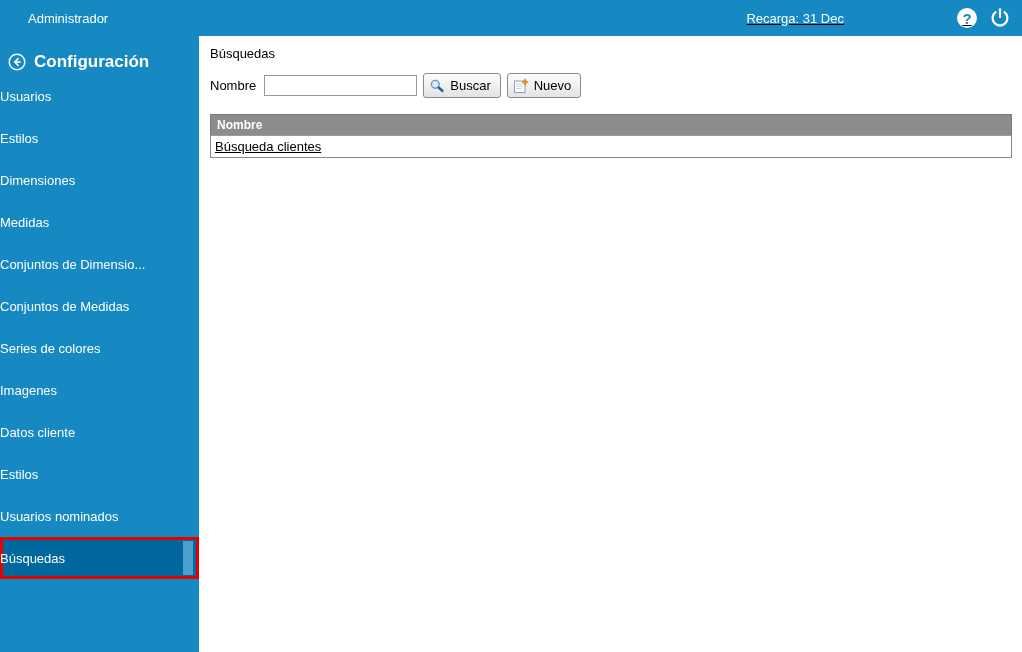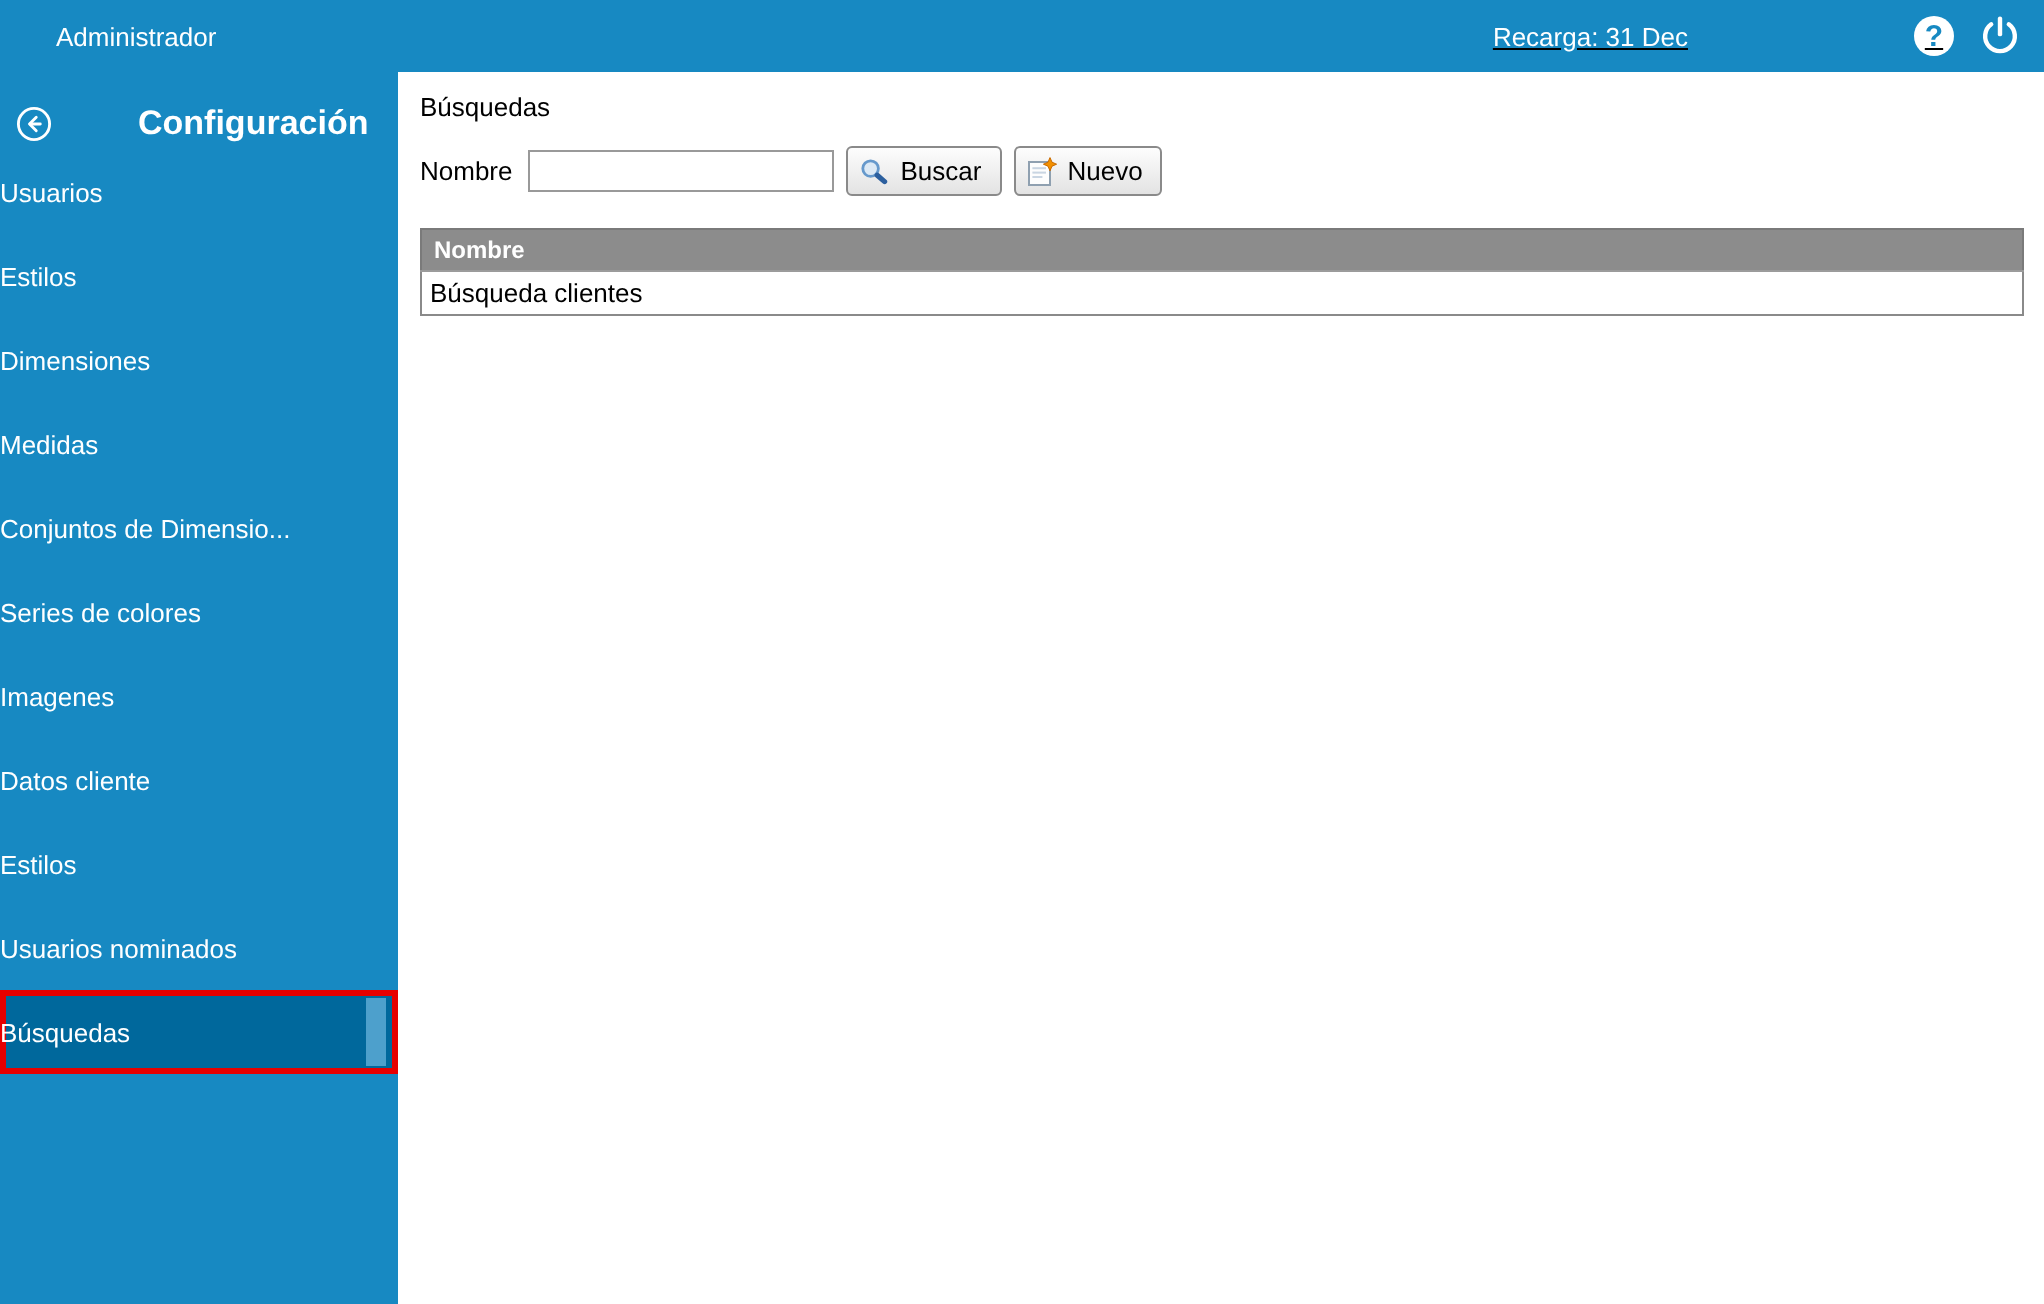--- a/index.html
+++ b/index.html
@@ -16,21 +16,21 @@
   .icon-btn { width:22px; height:22px; display:flex; align-items:center; justify-content:center;
               cursor:pointer; }
   .help-circle { width:20px; height:20px; border-radius:50%; background:#ffffff;
                  color:#1789c2; font-size:15px; font-weight:bold; display:flex;
                  align-items:center; justify-content:center; }
   .power-wrap { margin-left:11px; }
 
   
   .sidebar { position:absolute; left:0; top:36px; width:199px; height:616px;
              background:#1789c2; }
-  .sidebar-header { display:flex; align-items:center; padding:12px 0 0 8px; height:39px;gap:35px; }
+  .sidebar-header { display:flex; align-items:center; padding:12px 0 0 8px; height:39px; }
   .sidebar-title { color:#ffffff; font-size:17px; font-weight:bold; margin-left:8px; }
   .menu { position:relative; }
   .menu-item { position:relative; height:42px; display:flex; align-items:center;
                color:#ffffff; font-size:13px; cursor:pointer; }
   .menu-item.selected { background:#00689c;
                         box-shadow:inset 0 0 0 3px #e60000; }
   .menu-scroll-strip { position:absolute; right:6px; top:4px; bottom:4px; width:10px;
                        background:#4da0cc; }
 
   
@@ -46,21 +46,21 @@
          background:linear-gradient(#fdfdfd,#e3e3e3); border:1px solid #8a8a8a;
          border-radius:3px;justify-content:center; }
   .btn .btn-icon { width:16px; height:16px; margin-right:5px; display:inline-flex; }
 
   .result-table { margin-top:16px; width:802px; border-collapse:collapse; }
   .result-table th { background:#8c8c8c; color:#ffffff; font-size:12px; font-weight:bold;
                      text-align:left; height:21px; padding:0 0 0 6px;
                      border:1px solid #7a7a7a; border-bottom:1px solid #9b9b9b; }
   .result-table td { background:#ffffff; height:22px; padding:0 0 0 4px;
                      border:1px solid #8a8a8a; font-size:13px; }
-  .row-link { color:#000000; cursor:pointer; }
+  .row-link { color:#000000; text-decoration:underline; cursor:pointer; }
 </style>
 </head>
 <body>
 
 <div class="screen">
 
   <header class="topbar">
     <span class="topbar-user">Administrador</span>
     <div class="topbar-right">
       <span class="topbar-reload">Recarga: 31 Dec</span>
@@ -93,20 +93,23 @@
           <span class="menu-item-label">Estilos</span>
         </div>
         <div class="menu-item">
           <span class="menu-item-label">Dimensiones</span>
         </div>
         <div class="menu-item">
           <span class="menu-item-label">Medidas</span>
         </div>
         <div class="menu-item">
           <span class="menu-item-label">Conjuntos de Dimensio...</span>
+        </div>
+        <div class="menu-item">
+          <span class="menu-item-label">Conjuntos de Medidas</span>
         </div>
         <div class="menu-item">
           <span class="menu-item-label">Series de colores</span>
         </div>
         <div class="menu-item">
           <span class="menu-item-label">Imagenes</span>
         </div>
         <div class="menu-item">
           <span class="menu-item-label">Datos cliente</span>
         </div>

